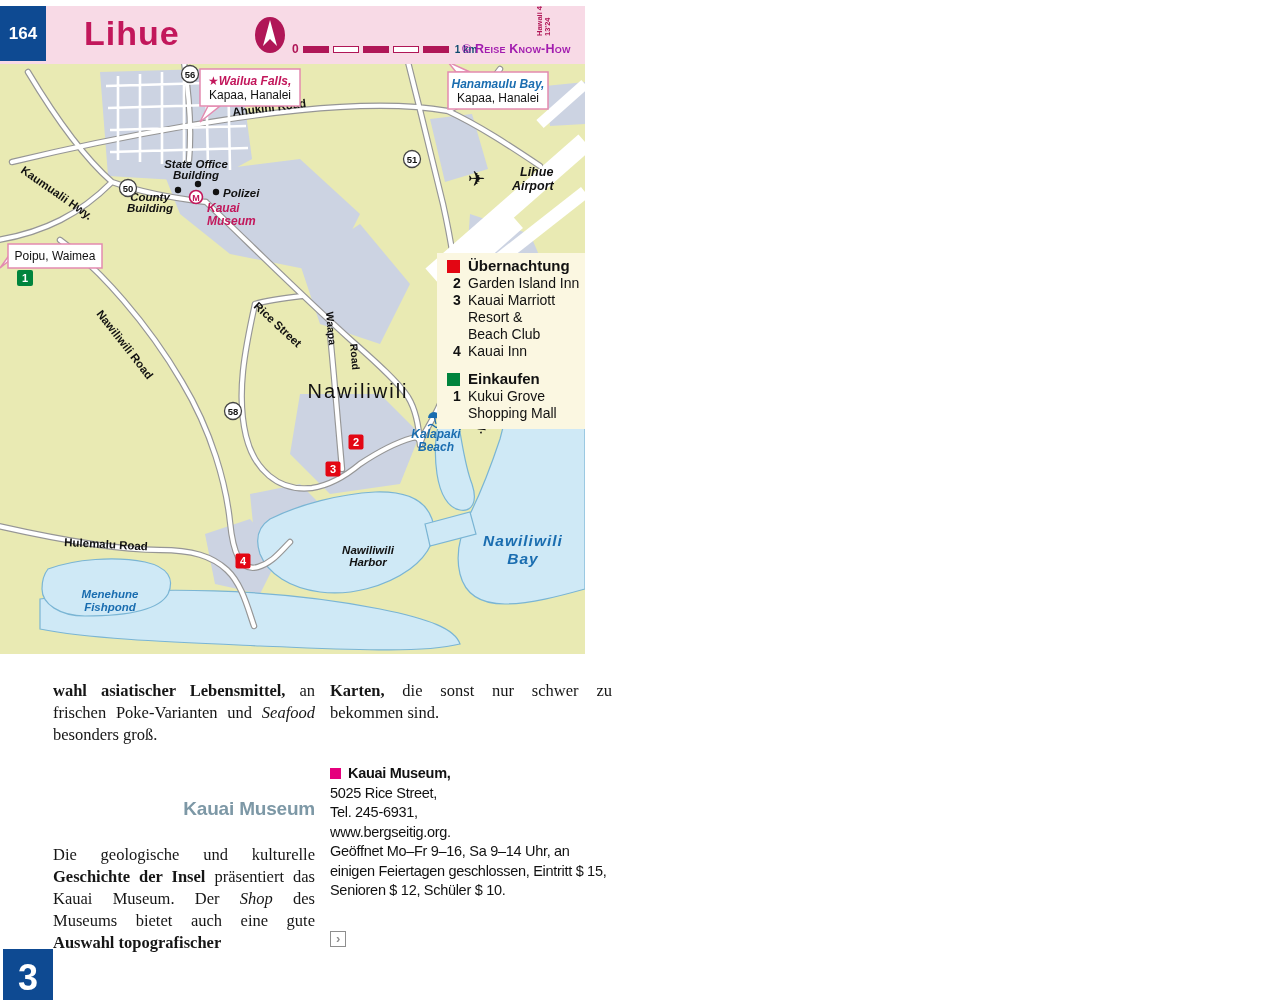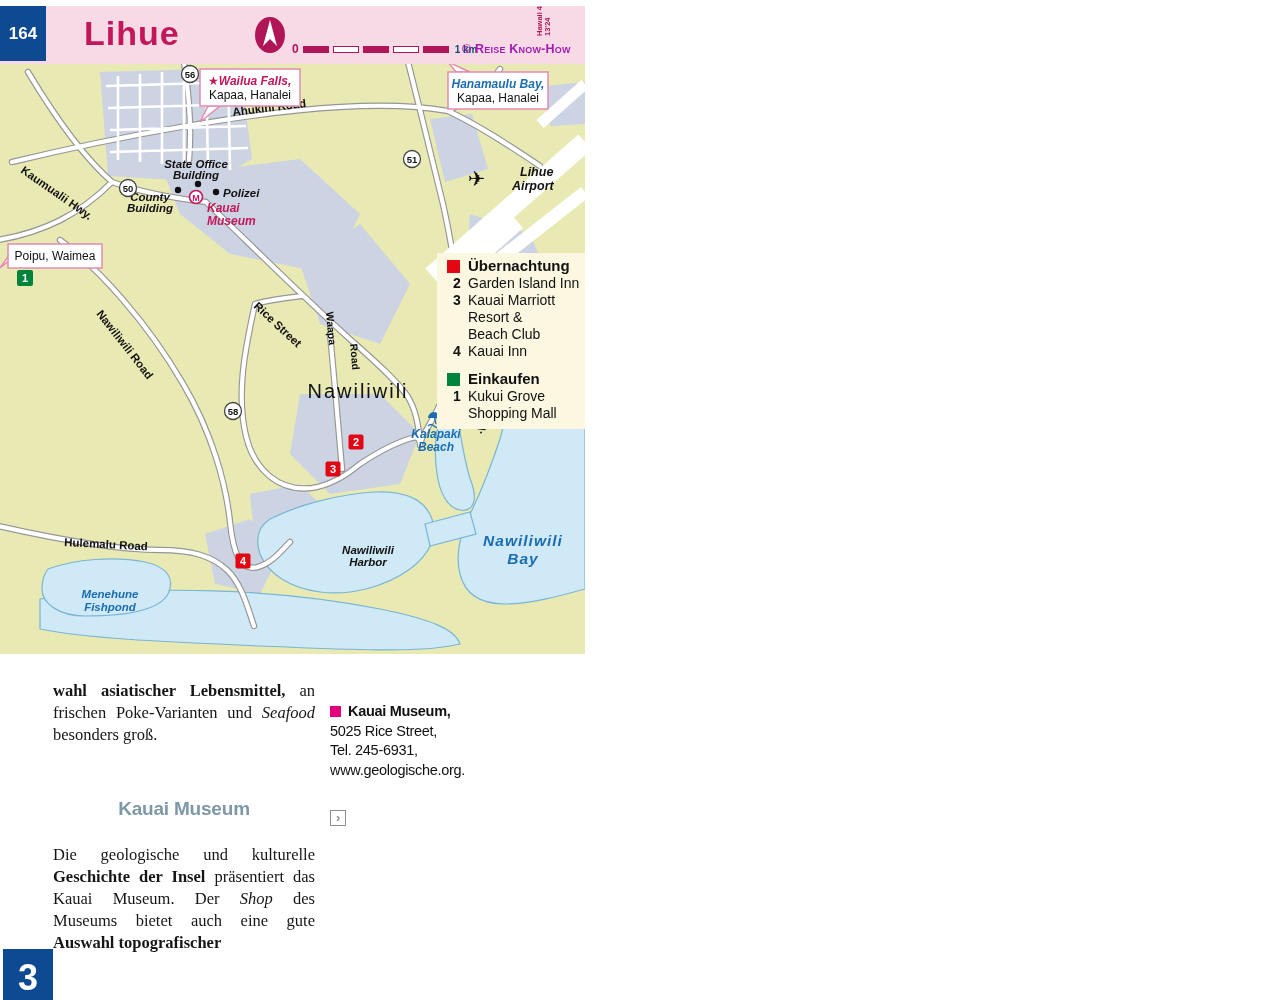--- a/index.html
+++ b/index.html
@@ -28,23 +28,23 @@
     line-height:8px; white-space:nowrap; }
 
   
   .col { position:absolute; font-family:"Liberation Serif", serif; font-size:16.5px;
     line-height:22px; color:#161616; text-align:justify; }
   .col p { margin:0; }
   .p-indent { text-indent:16px; }
   .b { font-weight:bold; }
   .i { font-style:italic; }
   .subhead { font-family:"Liberation Sans", sans-serif; font-weight:bold; font-size:19px;
-    color:#7d98a6; letter-spacing:-0.2px; text-align:center; }
-
-  .infoblock { margin-top:22px; font-family:"Liberation Sans", sans-serif; font-size:14.5px;
+    color:#7d98a6; letter-spacing:-0.2px; text-align:right; }
+
+  .infoblock { margin-top:40px; font-family:"Liberation Sans", sans-serif; font-size:14.5px;
     line-height:19.5px; text-align:left; letter-spacing:-0.3px; color:#111; }
   .info-title { font-weight:bold; display:flex; align-items:center; gap:7px; }
   .info-sq { width:11px; height:11px; background:#e5007d; display:inline-block; flex:0 0 auto; }
   .caption { margin-top:30px; display:flex; align-items:center; gap:9px;
     font-family:"Liberation Sans", sans-serif; font-size:15px; color:#8e8e8e;
     letter-spacing:-0.3px; }
   .cap-ic { width:16px; height:16px; border:1.5px solid #8e8e8e; display:flex;
     align-items:center; justify-content:center; font-size:13px; font-weight:bold; flex:0 0 auto; }
   .tab3 { font-size:36px; }
   .lp-tab3 { left:3px; top:943px; width:50px; height:57px; }
@@ -230,28 +230,30 @@
   </svg>
   </div>
 
   <div class="col" style="left:53px;top:674px;width:262px;">
     <p><span class="b">wahl asiatischer Lebensmittel,</span><span> an frischen Poke-Varianten und </span><span class="i">Seafood</span><span> besonders groß.</span></p>
     <div class="subhead" style="margin:52px 0 24px;">Kauai Museum</div>
     <p><span>Die geologische und kulturelle </span><span class="b">Geschichte der Insel</span><span> präsentiert das Kauai Museum. Der </span><span class="i">Shop</span><span> des Museums bietet auch eine gute </span><span class="b">Auswahl topografischer</span></p>
   </div>
 
   <div class="col" style="left:330px;top:674px;width:282px;">
+    <p><span class="b">Karten,</span><span> die sonst nur schwer zu bekommen sind.</span></p>
     <div class="infoblock">
       <div class="info-title">
         <span class="info-sq"></span>
         <span>Kauai Museum,</span>
       </div>
       <div>5025 Rice Street,</div>
       <div>Tel. 245-6931,</div>
-      <div>www.geologische.org.</div>
+      <div>www.bergseitig.org.</div>
+      <div>Geöffnet Mo–Fr 9–16, Sa 9–14 Uhr, an einigen Feiertagen geschlossen, Eintritt $ 15, Senioren $ 12, Schüler $ 10.</div>
     </div>
     <div class="caption">
       <span class="cap-ic">›</span>
     </div>
   </div>
 
   <div class="pagenum-box tab3 lp-tab3">3</div>
 </div>
 
 <div class="page" style="left:640px;width:637px;">

